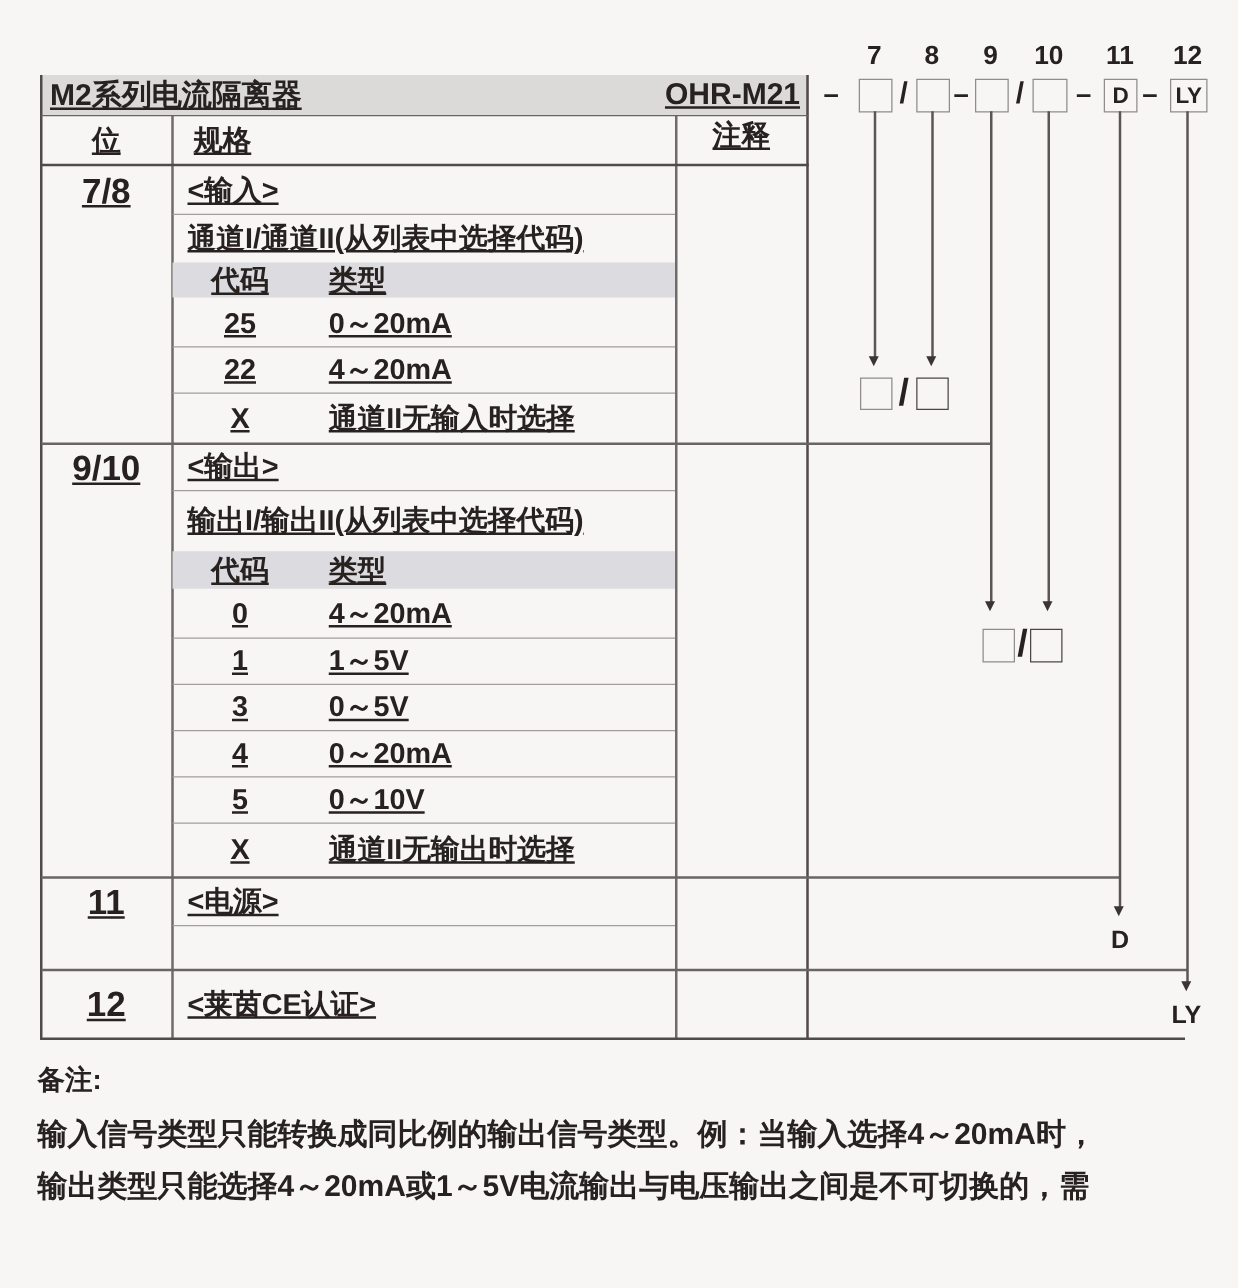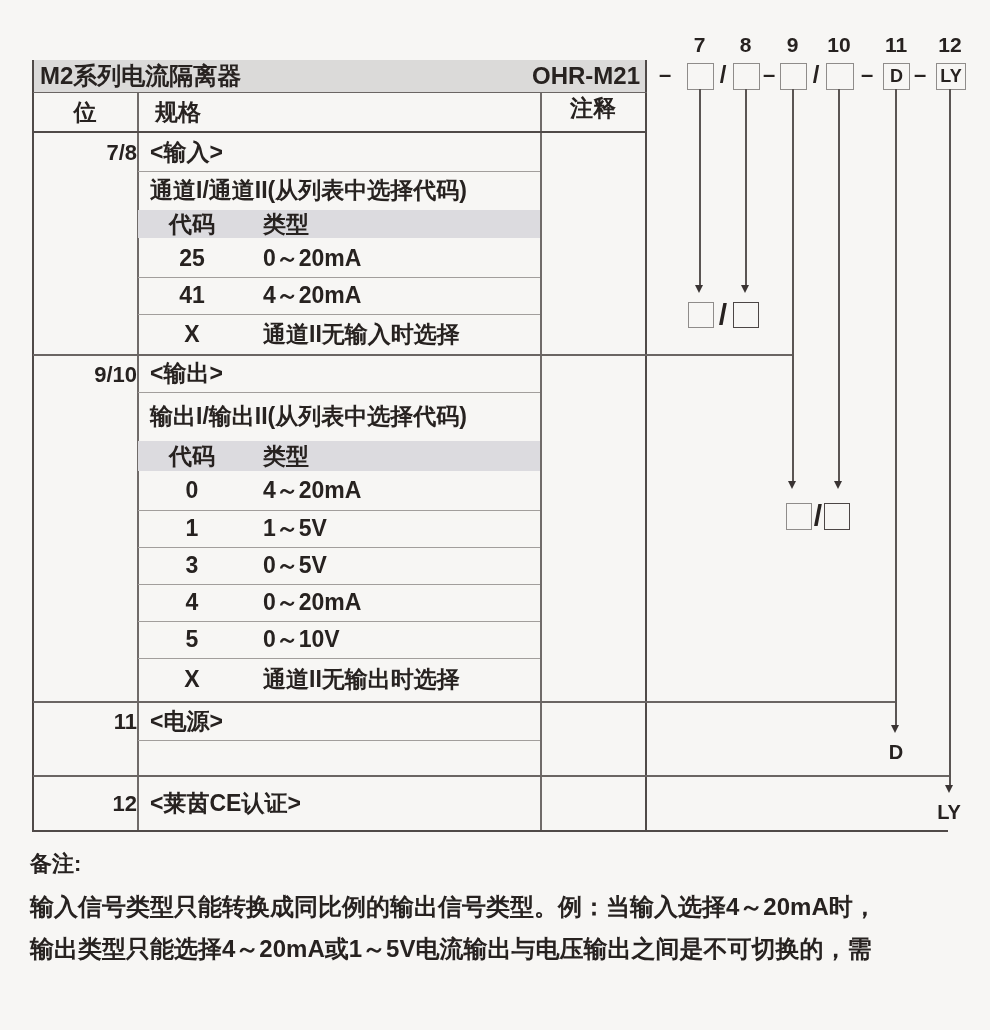--- a/index.html
+++ b/index.html
@@ -5,23 +5,23 @@
   html,body{margin:0;padding:0;background:#f7f6f4;}
   .sheet{position:relative;width:990px;height:1030px;background:#f7f6f4;overflow:hidden;
          font-family:"Liberation Sans","DejaVu Sans",sans-serif;font-weight:bold;color:#272220;}
   .hline{position:absolute;background:#6a6563;}
   .hline.dark{background:#504a48;}
   .hline.light{background:#a29e9c;}
   .vline{position:absolute;background:#504a48;}
   .vline.inner{background:#706b69;}
   .band{position:absolute;background:#dbdad9;}
   .codeband{position:absolute;background:#dcdbdf;}
-  .cell{position:absolute;display:flex;align-items:center;font-size:23px;}
+  .cell{position:absolute;display:flex;align-items:center;font-size:23px;text-decoration:underline;}
   .cell.center{justify-content:center;text-align:center;}
-  .cell.num{font-size:22px;justify-content:flex-end;}
+  .cell.num{font-size:28px;}
   .stem{position:absolute;width:1.5px;background:#5b5553;}
   .arrow{position:absolute;width:0;height:0;border-left:4.5px solid transparent;
          border-right:4.5px solid transparent;border-top:8px solid #3a3433;}
   .bx{position:absolute;border:1.5px solid #8f8c8a;background:transparent;
       display:flex;align-items:center;justify-content:center;font-size:18px;}
   .bx.dark{border-color:#4c4645;}
   .glyph{position:absolute;display:flex;align-items:center;justify-content:center;font-size:22px;}
   .slash-big{position:absolute;font-size:30px;display:flex;align-items:center;justify-content:center;}
   .note-line{position:absolute;font-size:24px;white-space:nowrap;}
 </style>
@@ -100,21 +100,21 @@
   <div class="cell" style="left:263px;top:210px;height:28px;">
     <span>类型</span>
   </div>
   <div class="cell center" style="left:162px;top:240px;width:60px;height:37px;">
     <span>25</span>
   </div>
   <div class="cell" style="left:263px;top:240px;height:37px;">
     <span>0～20mA</span>
   </div>
   <div class="cell center" style="left:162px;top:277px;width:60px;height:37px;">
-    <span>41</span>
+    <span>22</span>
   </div>
   <div class="cell" style="left:263px;top:277px;height:37px;">
     <span>4～20mA</span>
   </div>
   <div class="cell center" style="left:162px;top:314px;width:60px;height:40px;">
     <span>X</span>
   </div>
   <div class="cell" style="left:263px;top:314px;height:40px;">
     <span>通道II无输入时选择</span>
   </div>

